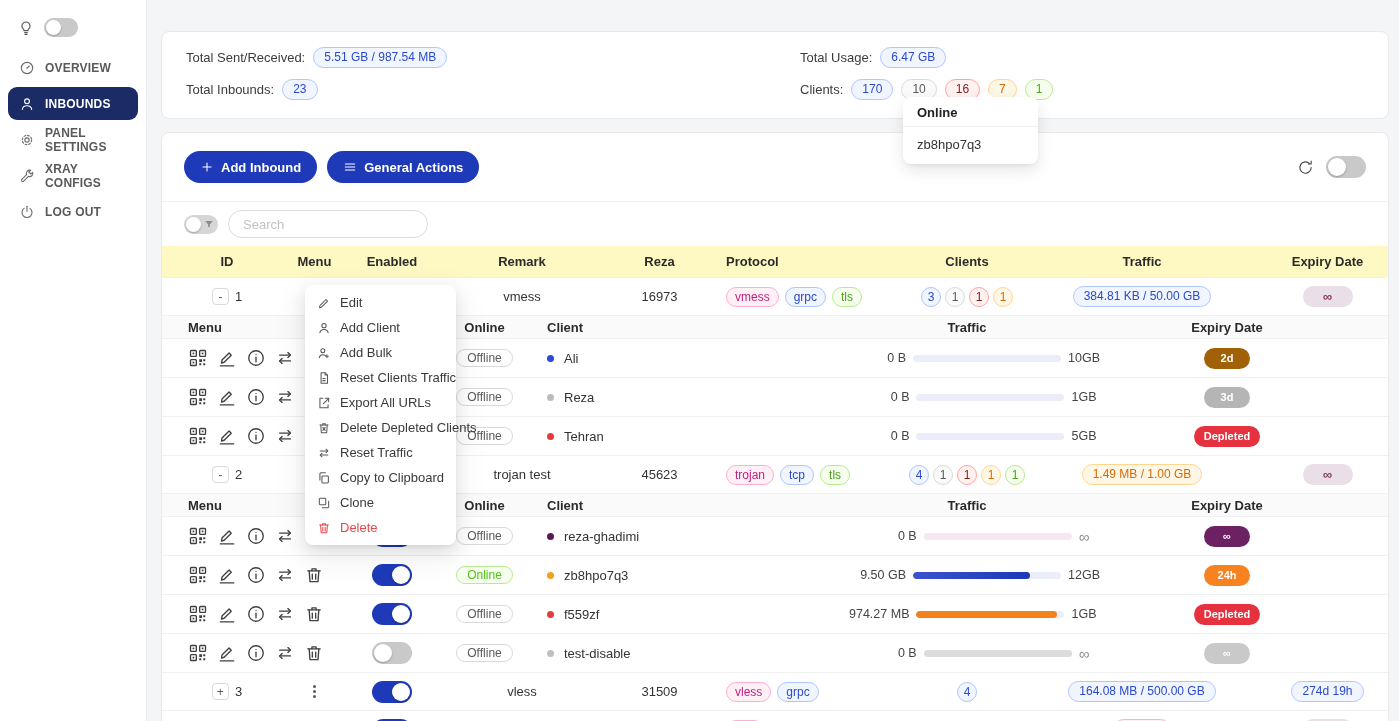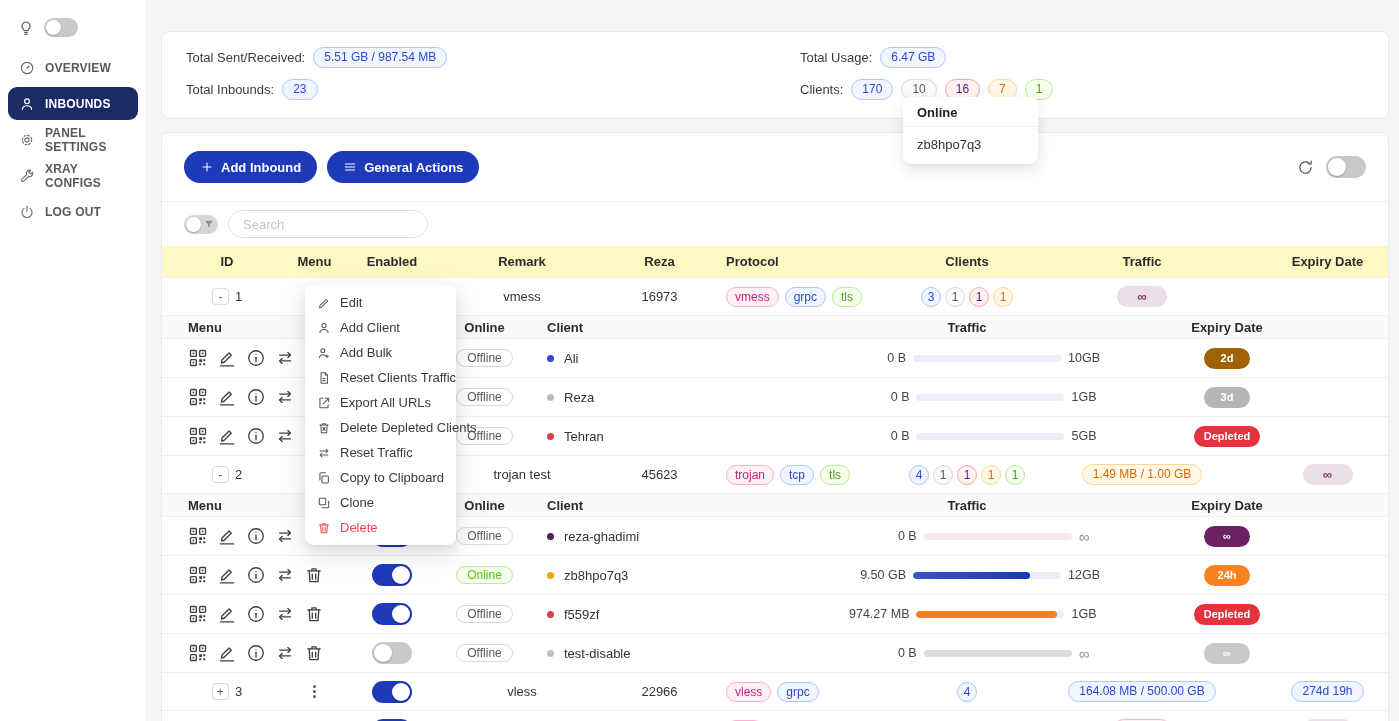--- a/index.html
+++ b/index.html
@@ -41,21 +41,21 @@
   .stat-col { display:flex; flex-direction:column; gap:11px; }
   .stat-col.left { width:614px; }
   .stat-line { display:flex; align-items:center; gap:8px; color:#3c3c3c; }
 
   
   .badge { display:inline-flex; align-items:center; justify-content:center; padding:1px 10px; border-radius:11px; border:1px solid; font-size:12px; line-height:17px; white-space:nowrap; }
   .cnt { display:inline-flex; align-items:center; justify-content:center; min-width:20px; height:20px; padding:0 5px; border-radius:10px; border:1px solid; font-size:12px; }
   .tag { display:inline-flex; align-items:center; padding:1px 8px; border-radius:10px; border:1px solid; font-size:12px; line-height:16px; margin-right:6px; }
   .b-blue    { color:#2b4acb; background:#f0f5ff; border-color:#adc6ff; }
   .b-default { color:#595959; background:#fafafa; border-color:#d9d9d9; }
-  .b-red     { color:#4c1d95; background:#fff1f0; border-color:#ffa39e; }
+  .b-red     { color:#7f1d1d; background:#fff1f0; border-color:#ffa39e; }
   .b-orange  { color:#d46b08; background:#fff7e6; border-color:#ffd591; }
   .b-green   { color:#49a41c; background:#f6ffed; border-color:#b7eb8f; }
   .b-magenta { color:#c41d7f; background:#fff0f6; border-color:#ffadd2; }
 
   
   .pillS { display:inline-flex; align-items:center; justify-content:center; min-width:46px; height:21px; padding:0 10px; border-radius:11px; color:#fff; font-size:11px; font-weight:700; }
   .pill-inf { display:inline-flex; align-items:center; justify-content:center; min-width:50px; height:21px; padding:0 12px; border-radius:11px; background:#eadee7; color:#82395f; font-size:13px; font-weight:700; }
 
   
   #toolbar { display:flex; align-items:center; gap:10px; padding:18px 22px 0; }
@@ -382,20 +382,23 @@
           <span class="tag b-blue">grpc</span>
           <span class="tag b-green">tls</span>
         </div>
         <div class="cc" style="gap:4px">
           <span class="cnt b-blue">3</span>
           <span class="cnt b-default">1</span>
           <span class="cnt b-red">1</span>
           <span class="cnt b-orange">1</span>
         </div>
         <div class="cc">
+            <span class="badge b-blue">384.81 KB / 50.00 GB</span>
+          </div>
+        <div class="cc">
             <span class="pill-inf">∞</span>
           </div>
       </div>
 
       <div class="grid-sub subhead">
         <div class="cl pl26">Menu</div>
         <div class="cc">Enabled</div>
         <div class="cc">Online</div>
         <div class="cl pl15">Client</div>
         <div class="cc">Traffic</div>
@@ -807,21 +810,21 @@
             <span class="dots">
               <i></i>
               <i></i>
               <i></i>
             </span>
           </div>
         <div class="cc">
             <span class="sw on"></span>
           </div>
         <div class="cc">vless</div>
-        <div class="cc">22966</div>
+        <div class="cc">31509</div>
         <div class="cl pl4">
           <span class="tag b-magenta">vless</span>
           <span class="tag b-blue">grpc</span>
         </div>
         <div class="cc" style="gap:4px">
           <span class="cnt b-blue">4</span>
         </div>
         <div class="cc">
             <span class="badge b-blue">164.08 MB / 500.00 GB</span>
           </div>

